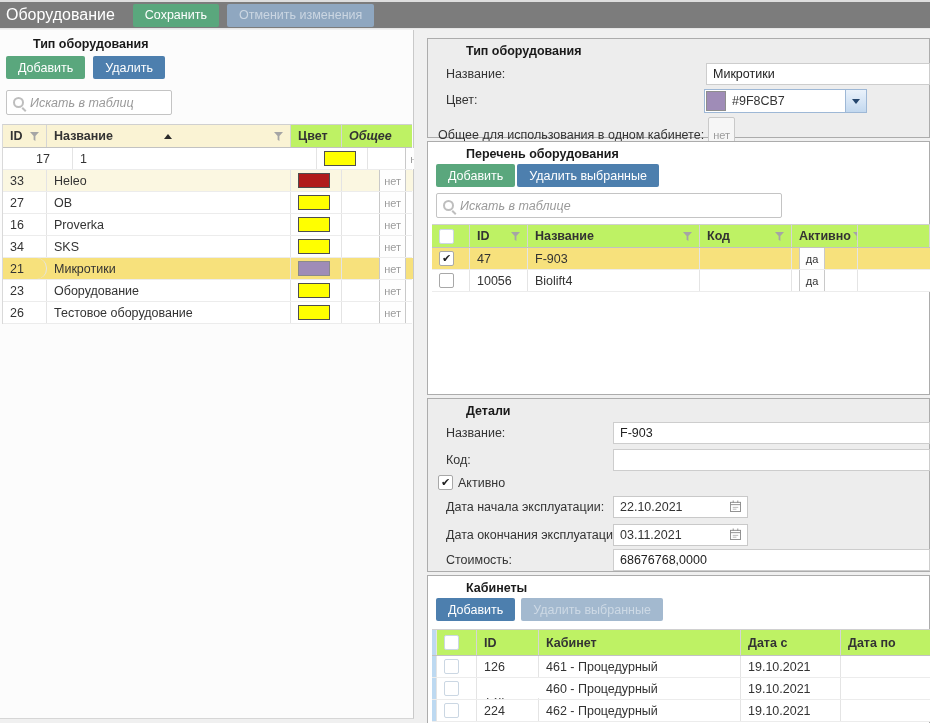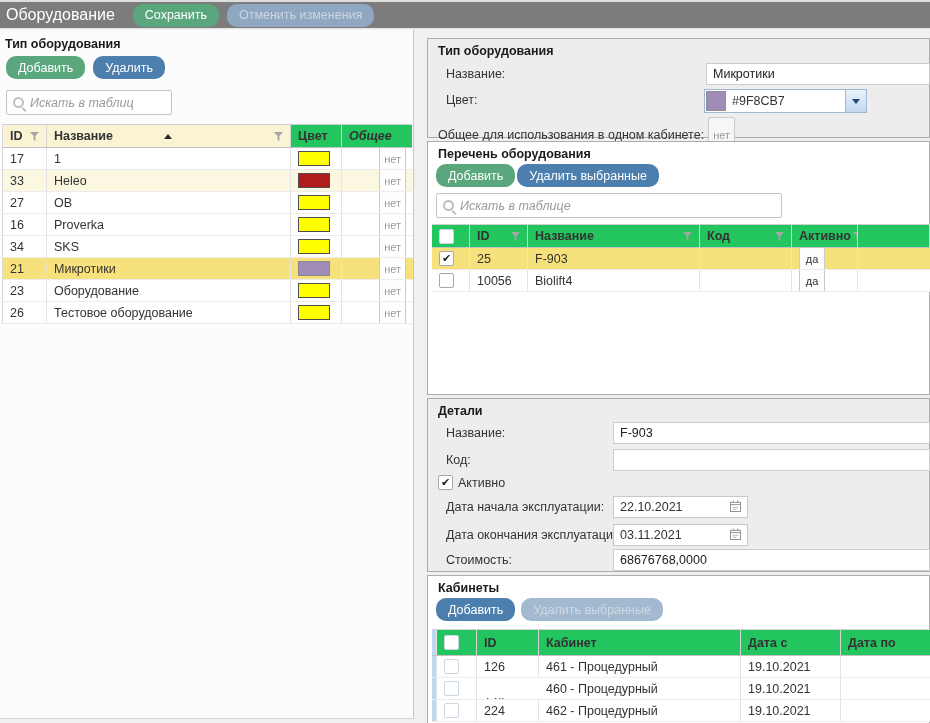--- a/index.html
+++ b/index.html
@@ -14,52 +14,52 @@
   
   .topbar {
     position: absolute; left: 0; top: 0; width: 930px; height: 29px;
     border-top: 2px solid #DEDEDE; border-bottom: 1px solid #E6E6E6;
     display: flex; align-items: center; padding: 0 6px;
   }
   .topbar-title { color: #FFFFFF; font-size: 16px; margin-right: 18px; }
   .btn {
     display: inline-flex; align-items: center; justify-content: center;
     height: 23px; padding: 0 12px; font-size: 12.5px; color: #FFFFFF;
-    border-radius: 10px; border: none; cursor: pointer; white-space: nowrap;
+    border-radius: 2px; border: none; cursor: pointer; white-space: nowrap;
     font-family: "Liberation Sans", sans-serif;
   }
   .btn + .btn { margin-left: 8px; }
   .btn.disabled { cursor: default; }
   .btn-cancel { color: #CBD6E2; }
   .btn-del-disabled { color: #CDD9E5; }
   
   .left-panel {
     position: absolute; left: 0; top: 30px; width: 414px; height: 689px;
     background: #FCFCFC; border-right: 1px solid #C9C9C9; border-bottom: 1px solid #D6D6D6;
   }
   .divider { position: absolute; left: 414px; top: 30px; width: 13px; height: 693px; background: #F0F0F0; }
-  .panel-title { font-weight: bold; font-size: 12.5px; color: #1A1A1A; }
+  .panel-title { font-weight: bold; font-size: 12.5px; color: #1A1A1A; margin-left: 28px; }
   .lp-title { position: absolute; left: 5px; top: 7px; }
   .lp-buttons { position: absolute; left: 6px; top: 26px; display: flex; }
   .search-box {
     display: flex; align-items: center; height: 25px; background: #FFFFFF;
     border: 1px solid #C4C4C4; border-radius: 2px; padding: 0 6px;
   }
   .lp-search { position: absolute; left: 6px; top: 60px; width: 166px; }
   .search-box input {
     border: none; outline: none; flex: 1; min-width: 0; font-size: 12.5px;
     font-family: "Liberation Sans", sans-serif; background: transparent; color: #333;
   }
   .search-box input::placeholder { color: #9A9A9A; font-style: italic; }
   .mag { width: 11px; height: 11px; border: 2px solid #BEBEBE; border-radius: 50%; position: relative; margin-right: 6px; flex: none; }
   .mag::after { content: ""; position: absolute; width: 2px; height: 5px; background: #BEBEBE; left: 8px; top: 8px; transform: rotate(-45deg); }
   
   .grid { position: absolute; background: #FFFFFF; border-top: 1px solid #D0D0D0; border-left: 1px solid #D9D9D9; }
   .trow { display: flex; height: 22px; border-bottom: 1px solid #ECECEC; background: #FFFFFF; }
-  .thead { height: 23px; border-bottom: 1px solid #C2C2C2; background: #22c55e; }
+  .thead { height: 23px; border-bottom: 1px solid #C2C2C2; background: #bef264; }
   .tcell {
     display: flex; align-items: center; padding: 0 7px;
     border-right: 1px solid #E4E4E4; font-size: 12.5px;
     overflow: hidden; white-space: nowrap; flex: none;
   }
   .thead .tcell { font-weight: bold; border-right: 1px solid #D5D5D5; }
   .trow.alt { background: #FBF7E1; }
   .filler { flex: 1; border-right: none; }
   .funnel { margin-left: auto; flex: none; display: inline-flex; }
   .funnel.tight { margin-left: 2px; }
@@ -150,21 +150,21 @@
       </div>
       <div class="tcell" style="width:51px;">
         <span>Цвет</span>
       </div>
       <div class="tcell" style="width:71px; border-right:none;font-style:italic;">
         <span>Общее</span>
       </div>
     </div>
 
     <div class="trow">
-      <div class="tcell" style="width:44px;">
+      <div class="tcell" style="width:44px;margin-left:26px;">
           <span>17</span>
         </div>
       <div class="tcell" style="width:244px;">
           <span>1</span>
         </div>
       <div class="tcell" style="width:51px;">
           <span class="swatch" style="background: rgb(255, 255, 0);"></span>
         </div>
       <div class="tcell cell-right" style="width:71px; border-right:none;">
           <span class="badge">нет</span>
@@ -338,21 +338,21 @@
             </svg>
           </span>
       </div>
       <div class="tcell filler"></div>
     </div>
     <div class="trow" style="background: rgb(247, 225, 124);">
       <div class="tcell" style="width:38px; background:inherit;">
           <span class="cb checked"></span>
         </div>
       <div class="tcell" style="width:58px; background:inherit;">
-          <span>25</span>
+          <span>47</span>
         </div>
       <div class="tcell" style="width:172px; background:inherit;">
           <span>F-903</span>
         </div>
       <div class="tcell" style="width:92px; background:inherit;">
           <span></span>
         </div>
       <div class="tcell" style="width:66px; background:inherit;">
           <span class="badge dark">да</span>
         </div>

